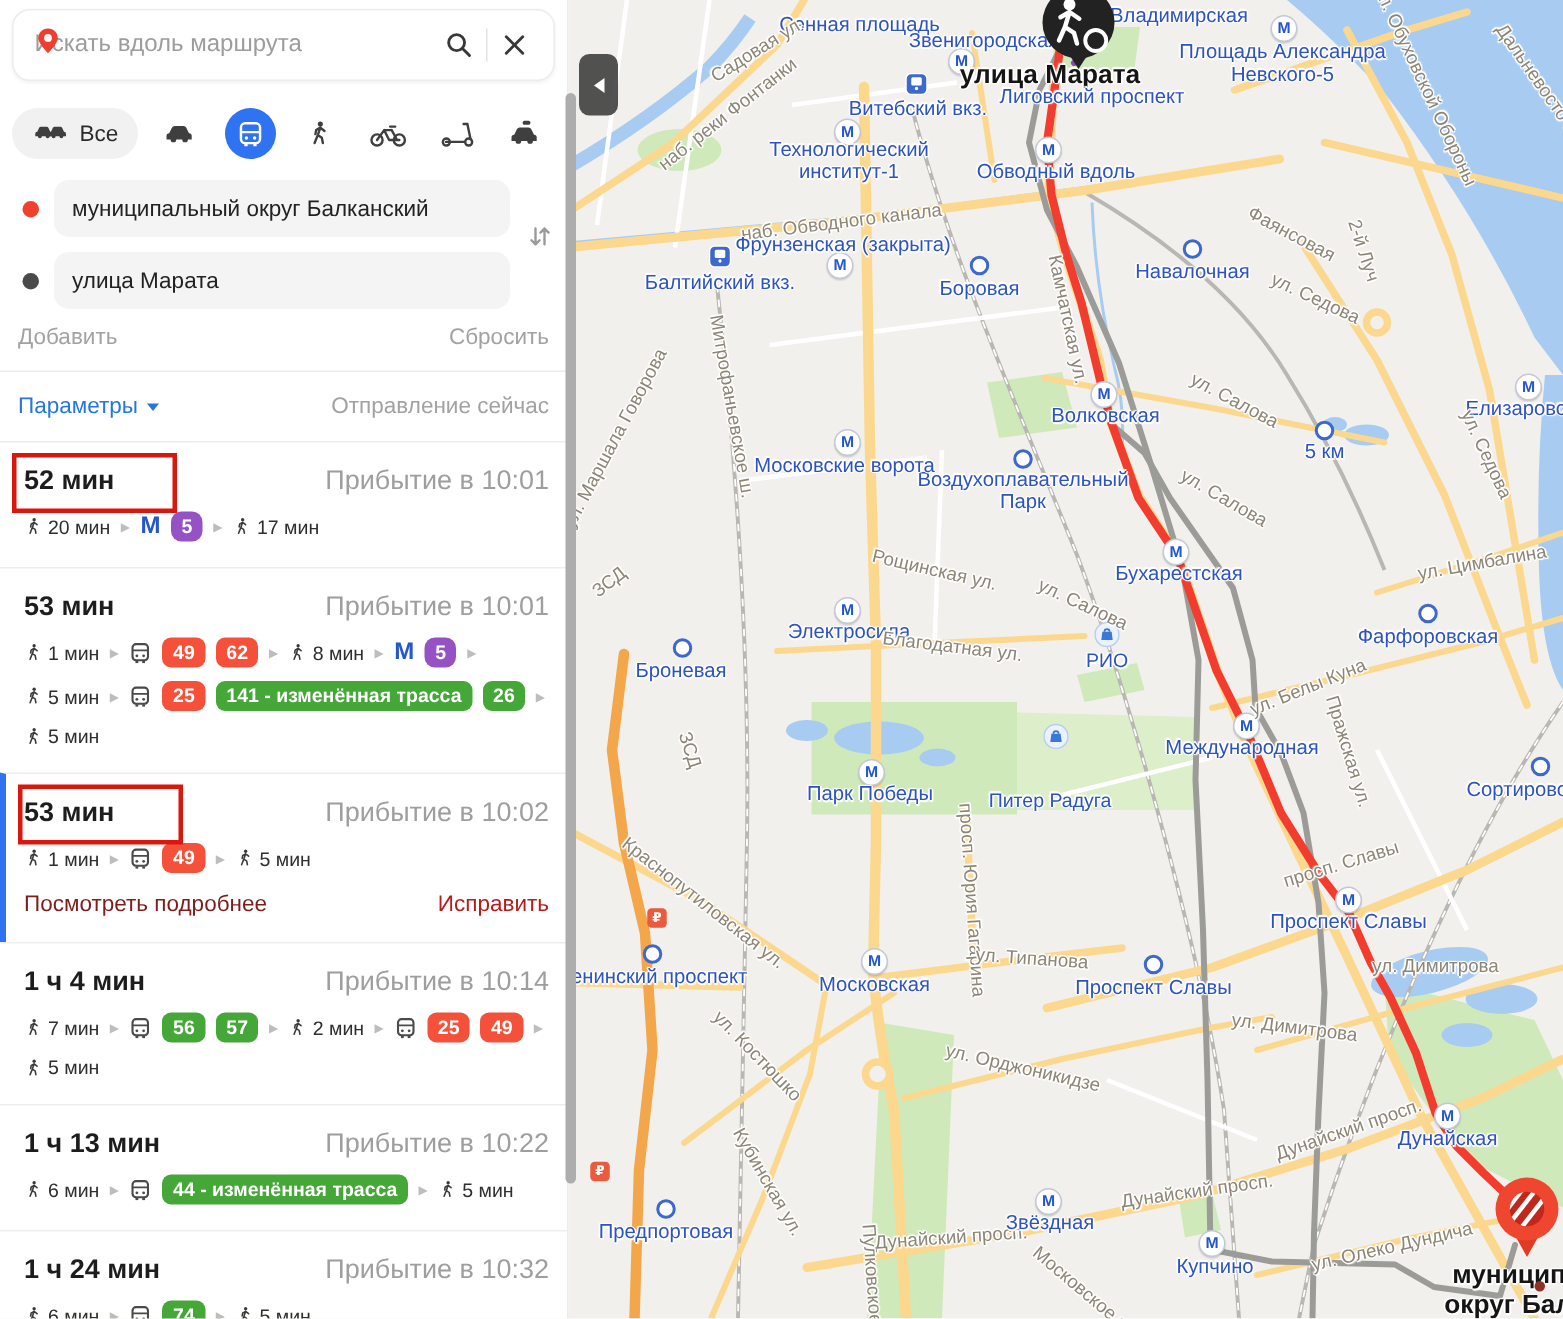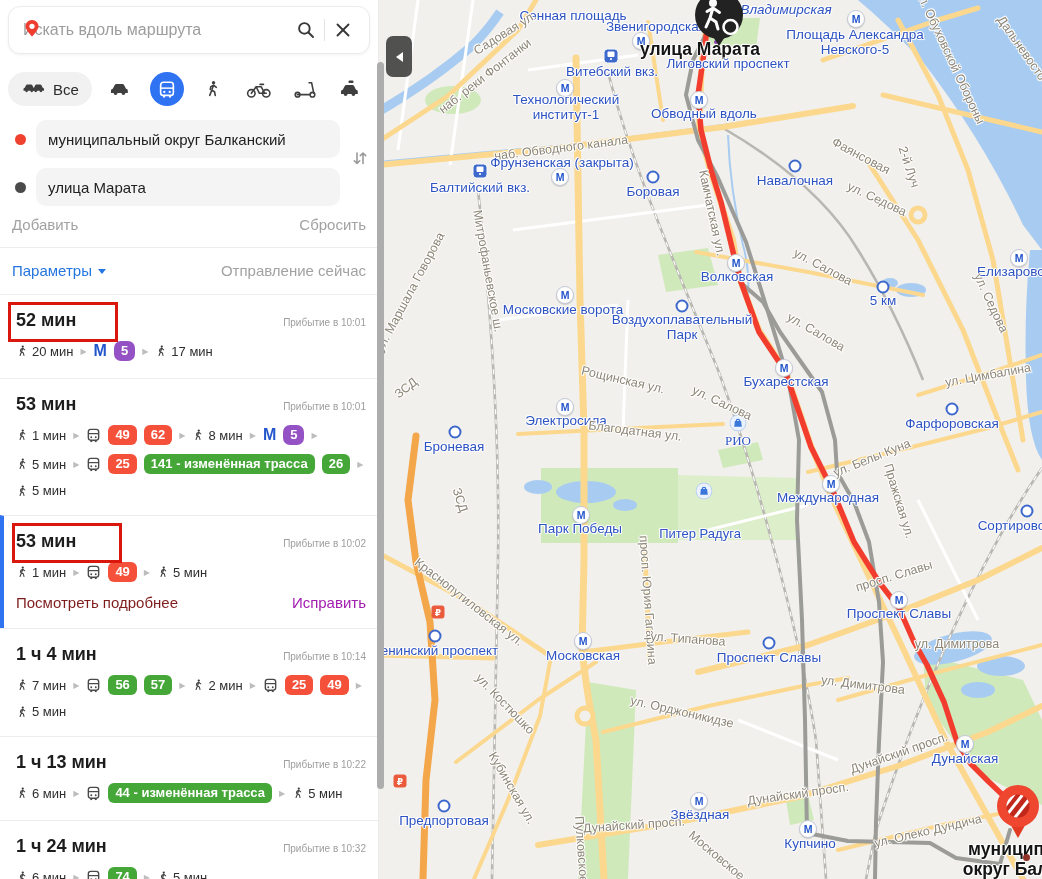--- a/index.html
+++ b/index.html
@@ -36,33 +36,33 @@
   .params{display:flex;justify-content:space-between;align-items:center;padding:14px 12px 15px;font-size:15px;}
   .params .left{color:#2576e0;display:flex;align-items:center;gap:6px;cursor:pointer;}
   .caret{width:0;height:0;border-left:4.5px solid transparent;border-right:4.5px solid transparent;border-top:5px solid #2576e0;margin-top:2px;}
   .params .right{color:#a2a2a2;cursor:pointer;}
 
   
   .card{position:relative;border-top:1px solid #ededed;padding:13px 12px 17px 16px;}
   .card.selected{padding-left:12px;border-left:4px solid #3073F0;}
   .c-row1{display:flex;justify-content:space-between;align-items:baseline;gap:40px;}
   .c-dur{font-size:18px;font-weight:bold;color:#1d1d1d;line-height:24px;}
-  .c-arr{font-size:10px;color:#9e9e9e;}
+  .c-arr{font-size:18px;color:#9e9e9e;}
   .c-segs{display:flex;flex-wrap:wrap;align-items:center;margin-top:9px;row-gap:9px;column-gap:7px;font-size:13px;color:#2e2e2e;}
   .tk{display:inline-flex;align-items:center;gap:4px;}
   .seg-sep{font-size:8px;color:#bdbdbd;line-height:15px;}
   .seg-metro{color:#2456cc;font-weight:800;font-size:16px;line-height:16px;}
   .badge{display:inline-flex;align-items:center;color:#fff;font-weight:bold;font-size:13px;line-height:20px;
     padding:0 7px;border-radius:6px;white-space:nowrap;}
   .badge.red{background:#f4503a;}
   .badge.green{background:#44a737;}
   .badge.purple{background:#9552c4;border-radius:7px;}
   .c-links{display:flex;justify-content:space-between;margin-top:12px;font-size:15px;}
   .c-links .det{color:#7f1d1d;cursor:pointer;}
-  .c-links .fix{color:#a21caf;cursor:pointer;}
+  .c-links .fix{color:#b91c1c;cursor:pointer;}
   .annot{position:absolute;left:8px;top:7px;width:104px;height:34px;border:3px solid #d9170c;pointer-events:none;z-index:3;}
 
   #scrollbar{position:absolute;left:377px;top:62px;width:7px;height:727px;background:#adadad;border-radius:4px;z-index:30;cursor:pointer;}
 
   
   #map{position:absolute;left:378px;top:0;width:664px;height:879px;background:#f2f0ec;overflow:hidden;}
   #geo{position:absolute;left:0;top:0;}
   .mlabel{position:absolute;white-space:pre;text-align:center;line-height:1.12;pointer-events:none;z-index:6;
     text-shadow:0 1px 0 #fff,0 -1px 0 #fff,1px 0 0 #fff,-1px 0 0 #fff,1px 1px 1px #fff,-1px -1px 1px #fff;}
   .mlabel.street{color:#8d8677;font-size:12.5px;}
@@ -550,21 +550,21 @@
       <g id="routeLayer">
           <path d="M331,28 L315,60 L308,95 L320,140 L340,178 L368,242 L390,312 L410,378 L421,440 L419,520 L424,620 L427,720 L429,833 L470,841 L552,843 L578,858 L622,864 L632,830" fill="none" stroke="#9b9b98" stroke-width="4" stroke-linecap="round" stroke-linejoin="round"></path>
           <path d="M362,282 L385,302 L402,332 L423,362 L444,392 L457,440 L459,472 L476,502 L491,542 L501,602 L505,662 L501,742 L498,822 L497,879" fill="none" stroke="#9b9b98" stroke-width="4" stroke-linecap="round" stroke-linejoin="round"></path>
           <path d="M331,14 L325,60 L320,95 L323,130 L333,170 L343,202 L356,256 L363,282 L381,332 L407,371 L421,412 L433,447 L454,489 L476,542 L501,582 L521,608 L536,642 L549,665 L566,702 L579,742 L593,764 L611,782 L630,800" fill="none" stroke="#f23d2e" stroke-width="5.5" stroke-linecap="round" stroke-linejoin="round"></path>
           <path d="M338,42 L354,30" fill="none" stroke="#8a46b4" stroke-width="4" stroke-linecap="round" stroke-linejoin="round"></path>
         </g>
     </svg>
 
     <div id="labels">
         <span class="mlabel station" style="left: 195px; top: 16px; transform: translate(-50%, -50%);">Сенная площадь</span>
-        <span class="mlabel station" style="left: 408px; top: 10px; transform: translate(-50%, -50%); font-style: italic;">Владимирская</span>
+        <span class="mlabel station" style="left: 408px; top: 10px; transform: translate(-50%, -50%);">Владимирская</span>
         <span class="mlabel poi" style="left: 322px; top: 50px; transform: translate(-50%, -50%);">улица Марата</span>
         <span class="mlabel station" style="left: 350px; top: 64px; transform: translate(-50%, -50%);">Лиговский проспект</span>
         <span class="mlabel station" style="left: 278px; top: 27px; transform: translate(-50%, -50%);">Звенигородская</span>
         <span class="micon metro" style="width: 16px; height: 16px; left: 263px; top: 41px; transform: translate(-50%, -50%); position: absolute;">М</span>
         <span class="mlabel station" style="left: 234px; top: 72px; transform: translate(-50%, -50%);">Витебский вкз.</span>
         <span class="micon" style="left: 233px; top: 56px; transform: translate(-50%, -50%); position: absolute;">
           <svg width="15" height="15" viewBox="0 0 15 15">
             <rect x="0.5" y="0.5" width="14" height="14" rx="3.5" fill="#3d68cc" stroke="#fff"></rect>
             <rect x="4" y="3" width="7" height="5.5" rx="1" fill="#fff"></rect>
             <circle cx="7.5" cy="10.5" r="1.1" fill="#fff"></circle>
@@ -617,21 +617,21 @@
         <span class="micon metro" style="width: 16px; height: 16px; left: 187px; top: 295px; transform: translate(-50%, -50%); position: absolute;">М</span>
         <span class="mlabel street" style="left: 32px; top: 292px; transform: translate(-50%, -50%) rotate(-62deg);">ул. Маршала Говорова</span>
         <span class="mlabel street" style="left: 110px; top: 271px; transform: translate(-50%, -50%) rotate(80deg);">Митрофаньевское ш.</span>
         <span class="mlabel street" style="left: 245px; top: 380px; transform: translate(-50%, -50%) rotate(13deg);">Рощинская ул.</span>
         <span class="mlabel station" style="left: 188px; top: 421px; transform: translate(-50%, -50%);">Электросила</span>
         <span class="micon metro" style="width: 16px; height: 16px; left: 187px; top: 407px; transform: translate(-50%, -50%); position: absolute;">М</span>
         <span class="mlabel street" style="left: 257px; top: 431px; transform: translate(-50%, -50%) rotate(7deg);">Благодатная ул.</span>
         <span class="mlabel station" style="left: 408px; top: 382px; transform: translate(-50%, -50%);">Бухарестская</span>
         <span class="micon metro" style="width: 16px; height: 16px; left: 406px; top: 368px; transform: translate(-50%, -50%); position: absolute;">М</span>
         <span class="mlabel street" style="left: 344px; top: 403px; transform: translate(-50%, -50%) rotate(25deg);">ул. Салова</span>
-        <span class="mlabel mall" style="left: 360px; top: 441px; transform: translate(-50%, -50%); font-family: Liberation Serif, serif;">РИО</span>
+        <span class="mlabel mall" style="left: 360px; top: 441px; transform: translate(-50%, -50%);">РИО</span>
         <span class="micon" style="left: 360px; top: 423px; transform: translate(-50%, -50%); position: absolute;">
           <svg width="17" height="17" viewBox="0 0 17 17">
             <circle cx="8.5" cy="8.5" r="8" fill="#eaf2fd" stroke="#b9cdf0"></circle>
             <path d="M5.4 6.6 h6.2 l.7 5.6 h-7.6 z" fill="#3b77d8"></path>
             <path d="M6.8 6.6 a1.7 1.7 0 0 1 3.4 0" fill="none" stroke="#3b77d8" stroke-width="1.2"></path>
           </svg>
         </span>
         <span class="mlabel street" style="left: 610px; top: 375px; transform: translate(-50%, -50%) rotate(-10deg);">ул. Цимбалина</span>
         <span class="mlabel station" style="left: 574px; top: 424px; transform: translate(-50%, -50%);">Фарфоровская</span>
         <span class="micon halt" style="left: 574px; top: 409px; transform: translate(-50%, -50%); position: absolute;"></span>

